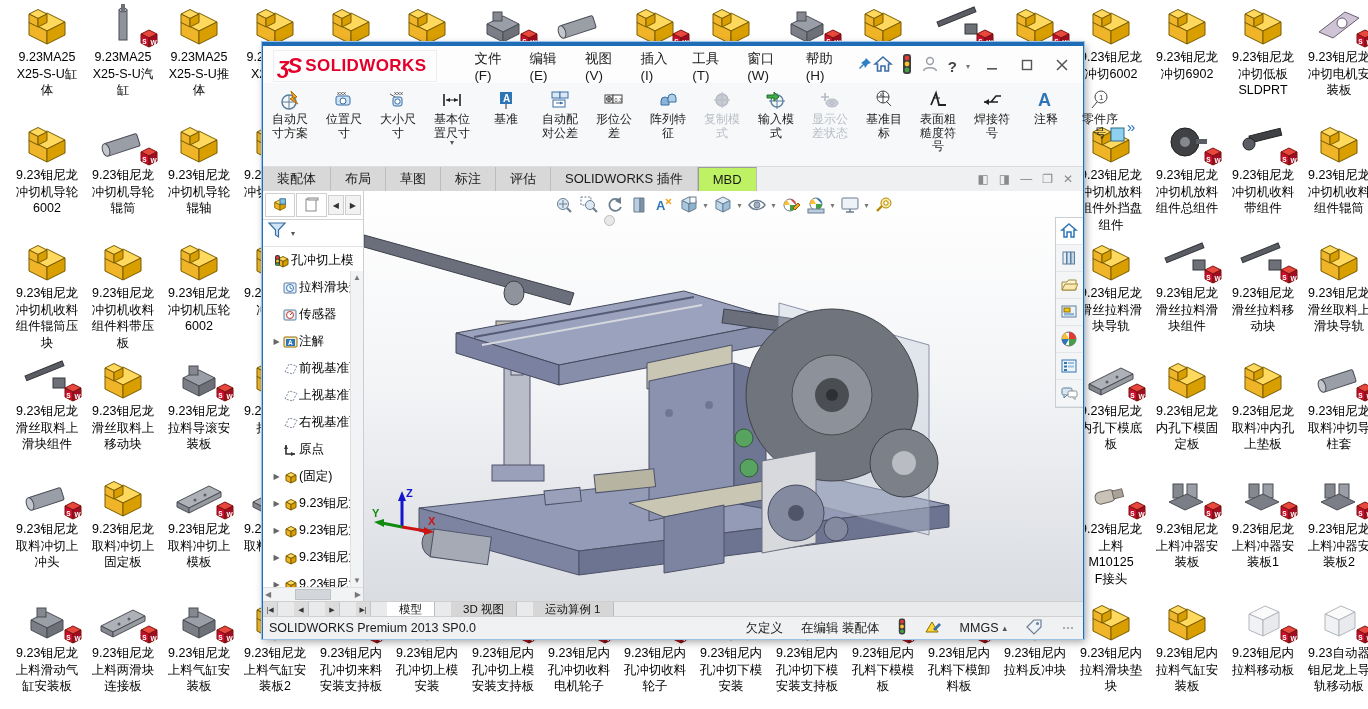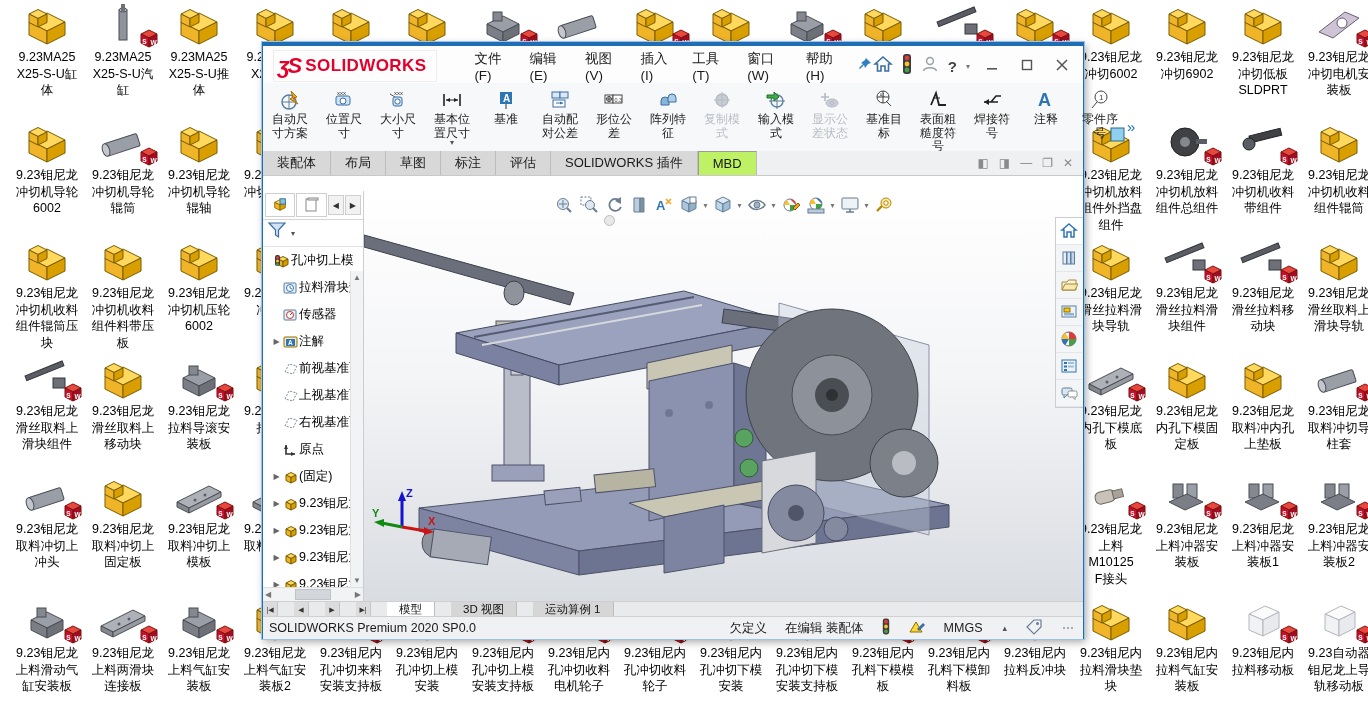--- a/index.html
+++ b/index.html
@@ -24,21 +24,21 @@
   
   #cmdbar{position:absolute;left:0;top:40px;width:100%;height:84px;background:#f7f8f9;
      border-bottom:1px solid #dcdcdc;display:flex;align-items:flex-start;padding-top:4px;box-sizing:border-box;}
   .tbtn{min-width:44px;padding:0 5px;text-align:center;color:#1c1c1c;font-size:12px;line-height:13.5px;}
   .tbtn .ticon{height:26px;display:flex;align-items:center;justify-content:center;}
   .tbtn.dis{color:#b9bdc6;}
   .tbtn.dis svg *{fill:#c8ccd4!important;stroke:#b6bac2!important;}
   .tbtn .drop{color:#555;font-size:8px;line-height:6px;}
   #cmd-over{margin-left:auto;margin-right:6px;color:#1f71b8;font-size:15px;align-self:center;}
   
-  #ribtabs{position:absolute;left:0;top:108px;width:100%;height:24px;background:#eef0f2;
+  #ribtabs{position:absolute;left:0;top:124px;width:100%;height:24px;background:#eef0f2;
      border-bottom:1px solid #c9c9c9;display:flex;align-items:stretch;}
   .rtab{padding:3px 14px;font-size:13px;color:#1a1a1a;background:#d8d8d8;border-right:1px solid #bdbdbd;
      display:flex;align-items:center;}
   .rtab.active{background:#bef264;border-top:1px solid #9b9b9b;border-left:1px solid #9b9b9b;}
   #doc-controls{margin-left:auto;display:flex;align-items:center;gap:10px;margin-right:10px;color:#8a8a8a;font-size:12px;}
   
   #content{position:absolute;left:0;top:148px;width:100%;height:410px;}
   #tree{position:absolute;left:0;top:0;width:100px;height:410px;background:#fff;border-right:1px solid #c9ced4;overflow:hidden;}
   #tree-tabs{height:26px;border-bottom:1px solid #d5d5d5;display:flex;align-items:center;padding:1px 2px;gap:1px;}
   #tree-tabs .tt{width:30px;height:22px;border:1px solid #cfcfcf;background:#fff;display:flex;align-items:center;justify-content:center;}
@@ -67,21 +67,21 @@
   
   #doctabs{position:absolute;left:0;top:558px;width:100%;height:15px;background:#e9eaec;border-top:1px solid #cfcfcf;
      display:flex;align-items:stretch;font-size:11.5px;gap:16px;}
   .dnav{width:14px;border-right:1px solid #c6c6c6;background:#dcdcdc;color:#333;font-size:7px;display:flex;align-items:center;justify-content:center;}
   .dtab{padding:0 12px;display:flex;align-items:center;background:#d6d6d6;border-right:1px solid #bdbdbd;color:#111;}
   .dtab.active{background:#fff;}
   #statusbar{position:absolute;left:0;top:573px;width:100%;height:22px;background:#f0f1f2;border-top:1px solid #d0d0d0;
      display:flex;align-items:center;font-size:12.5px;color:#1a1a1a;}
   #status-left{margin-left:6px;}
   #status-right{margin-left:auto;display:flex;align-items:center;gap:18px;margin-right:10px;}
-  #units{display:flex;align-items:center;gap:20px;}
+  #units{display:flex;align-items:center;gap:4px;}
   #grip{display:flex;gap:2px;margin-left:2px;}
   #grip i{width:2px;height:2px;background:#aaa;display:block;}
 </style>
 </head>
 <body>
 
 <div id="desktop">
     <div class="dit" style="left: 9px; top: 4px;">
       <div class="ic">
         <svg width="48" height="42" viewBox="0 0 48 42">
@@ -1891,21 +1891,21 @@
     <span class="dnav">|◀</span>
     <span class="dnav">◀</span>
     <span class="dnav">▶</span>
     <span class="dnav">▶|</span>
   <span class="dtab active">模型</span>
       <span class="dtab">3D 视图</span>
       <span class="dtab">运动算例 1</span>
     </div>
 
   <div id="statusbar">
-    <span id="status-left">SOLIDWORKS Premium 2020 SP0.0</span>
+    <span id="status-left">SOLIDWORKS Premium 2013 SP0.0</span>
     <div id="status-right">
       <span>欠定义</span>
       <span>在编辑 装配体</span>
       <span><svg width="8" height="17" viewBox="0 0 10 20">
             <rect x="1" y="0" width="8" height="20" rx="3" fill="#3c3c3c"></rect>
             <circle cx="5" cy="4" r="2.4" fill="#e53935"></circle>
             <circle cx="5" cy="10" r="2.4" fill="#fbc02d"></circle>
             <circle cx="5" cy="16" r="2.4" fill="#43a047"></circle>
           </svg></span>
       <span><svg width="18" height="16" viewBox="0 0 18 16">

